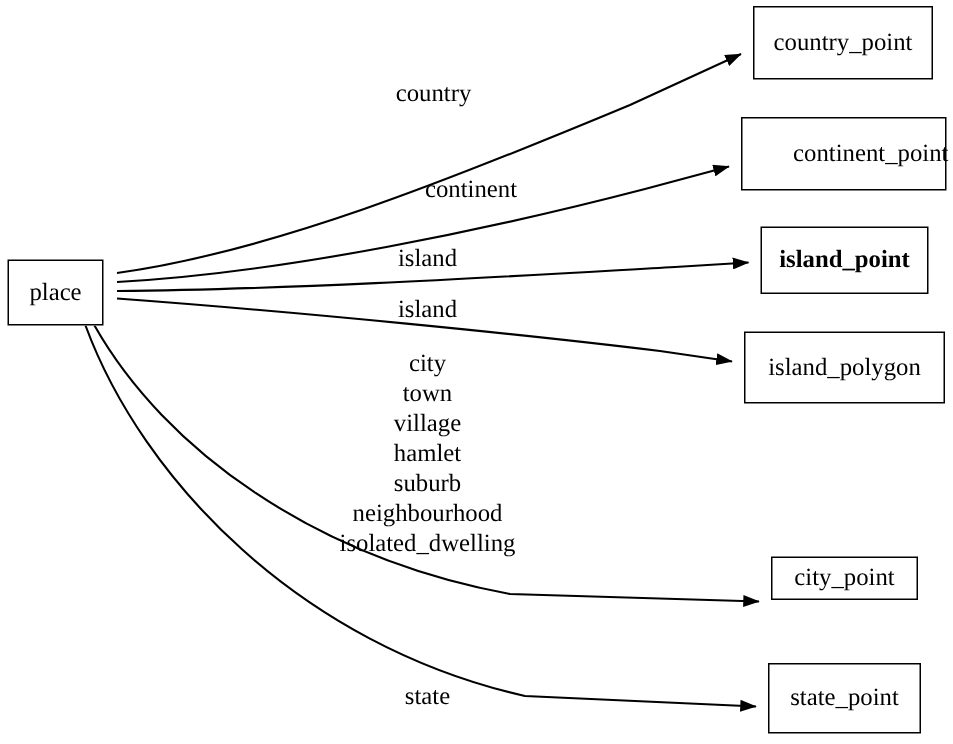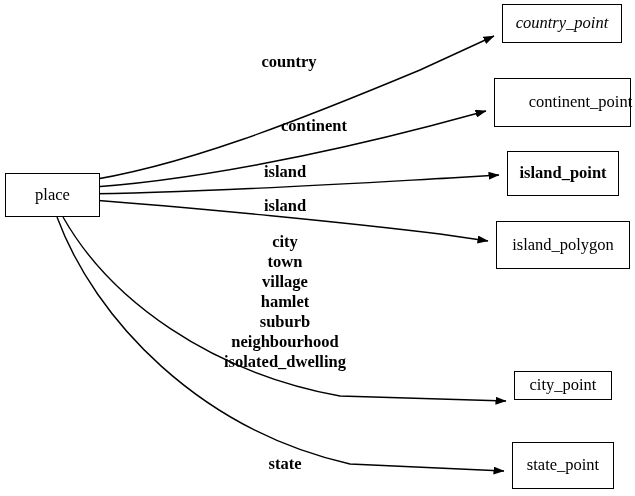--- a/index.html
+++ b/index.html
@@ -36,21 +36,20 @@
     white-space: nowrap;
   }
   .edge-label {
     position: absolute;
     color: #000000;
     font-size: 16.5px;
     line-height: 20px;
     white-space: pre;
     text-align: center;
     transform: translate(-50%, -50%);
-    font-weight: bold;
   }
 </style>
 </head>
 <body>
 
 <div id="graph">
 
   <svg id="edge-layer" viewBox="0 0 635 496" xmlns="http://www.w3.org/2000/svg">
     <defs>
       <marker id="arrow" markerWidth="11" markerHeight="8" refX="10.5" refY="4" orient="auto" markerUnits="userSpaceOnUse">
@@ -61,24 +60,24 @@
         <path d="M 78,182 C 180,168 300,120 420,70 L 494,36" marker-end="url(#arrow)"></path>
         <path d="M 78,188 C 190,182 330,152 430,126 L 486,111" marker-end="url(#arrow)"></path>
         <path d="M 78,194 C 200,193 360,183 450,178 L 499,175" marker-end="url(#arrow)"></path>
         <path d="M 78,199 C 200,208 350,223 440,234 L 488,241" marker-end="url(#arrow)"></path>
         <path d="M 63,217 C 110,300 210,372 340,396 L 506,401" marker-end="url(#arrow)"></path>
         <path d="M 57,217 C 95,320 200,430 350,464 L 504,471" marker-end="url(#arrow)"></path>
       </g>
   </svg>
 
   <div id="node-layer">
-      <div class="node" style="left: 5px; top: 173px; width: 95px; height: 44px;">
+      <div class="node" style="left: 5px; top: 173px; width: 64px; height: 44px;">
         <span>place</span>
       </div>
-      <div class="node" style="left: 502px; top: 4px; width: 120px; height: 39px; font-style: italic;">
+      <div class="node" style="left: 502px; top: 4px; width: 120px; height: 49px;">
         <span>country_point</span>
       </div>
       <div class="node" style="left: 494px; top: 78px; width: 137px; height: 49px; padding-left: 36px;">
         <span>continent_point</span>
       </div>
       <div class="node" style="left: 507px; top: 151px; width: 112px; height: 45px; font-weight: bold;">
         <span>island_point</span>
       </div>
       <div class="node" style="left: 496px; top: 221px; width: 134px; height: 48px;">
         <span>island_polygon</span>

